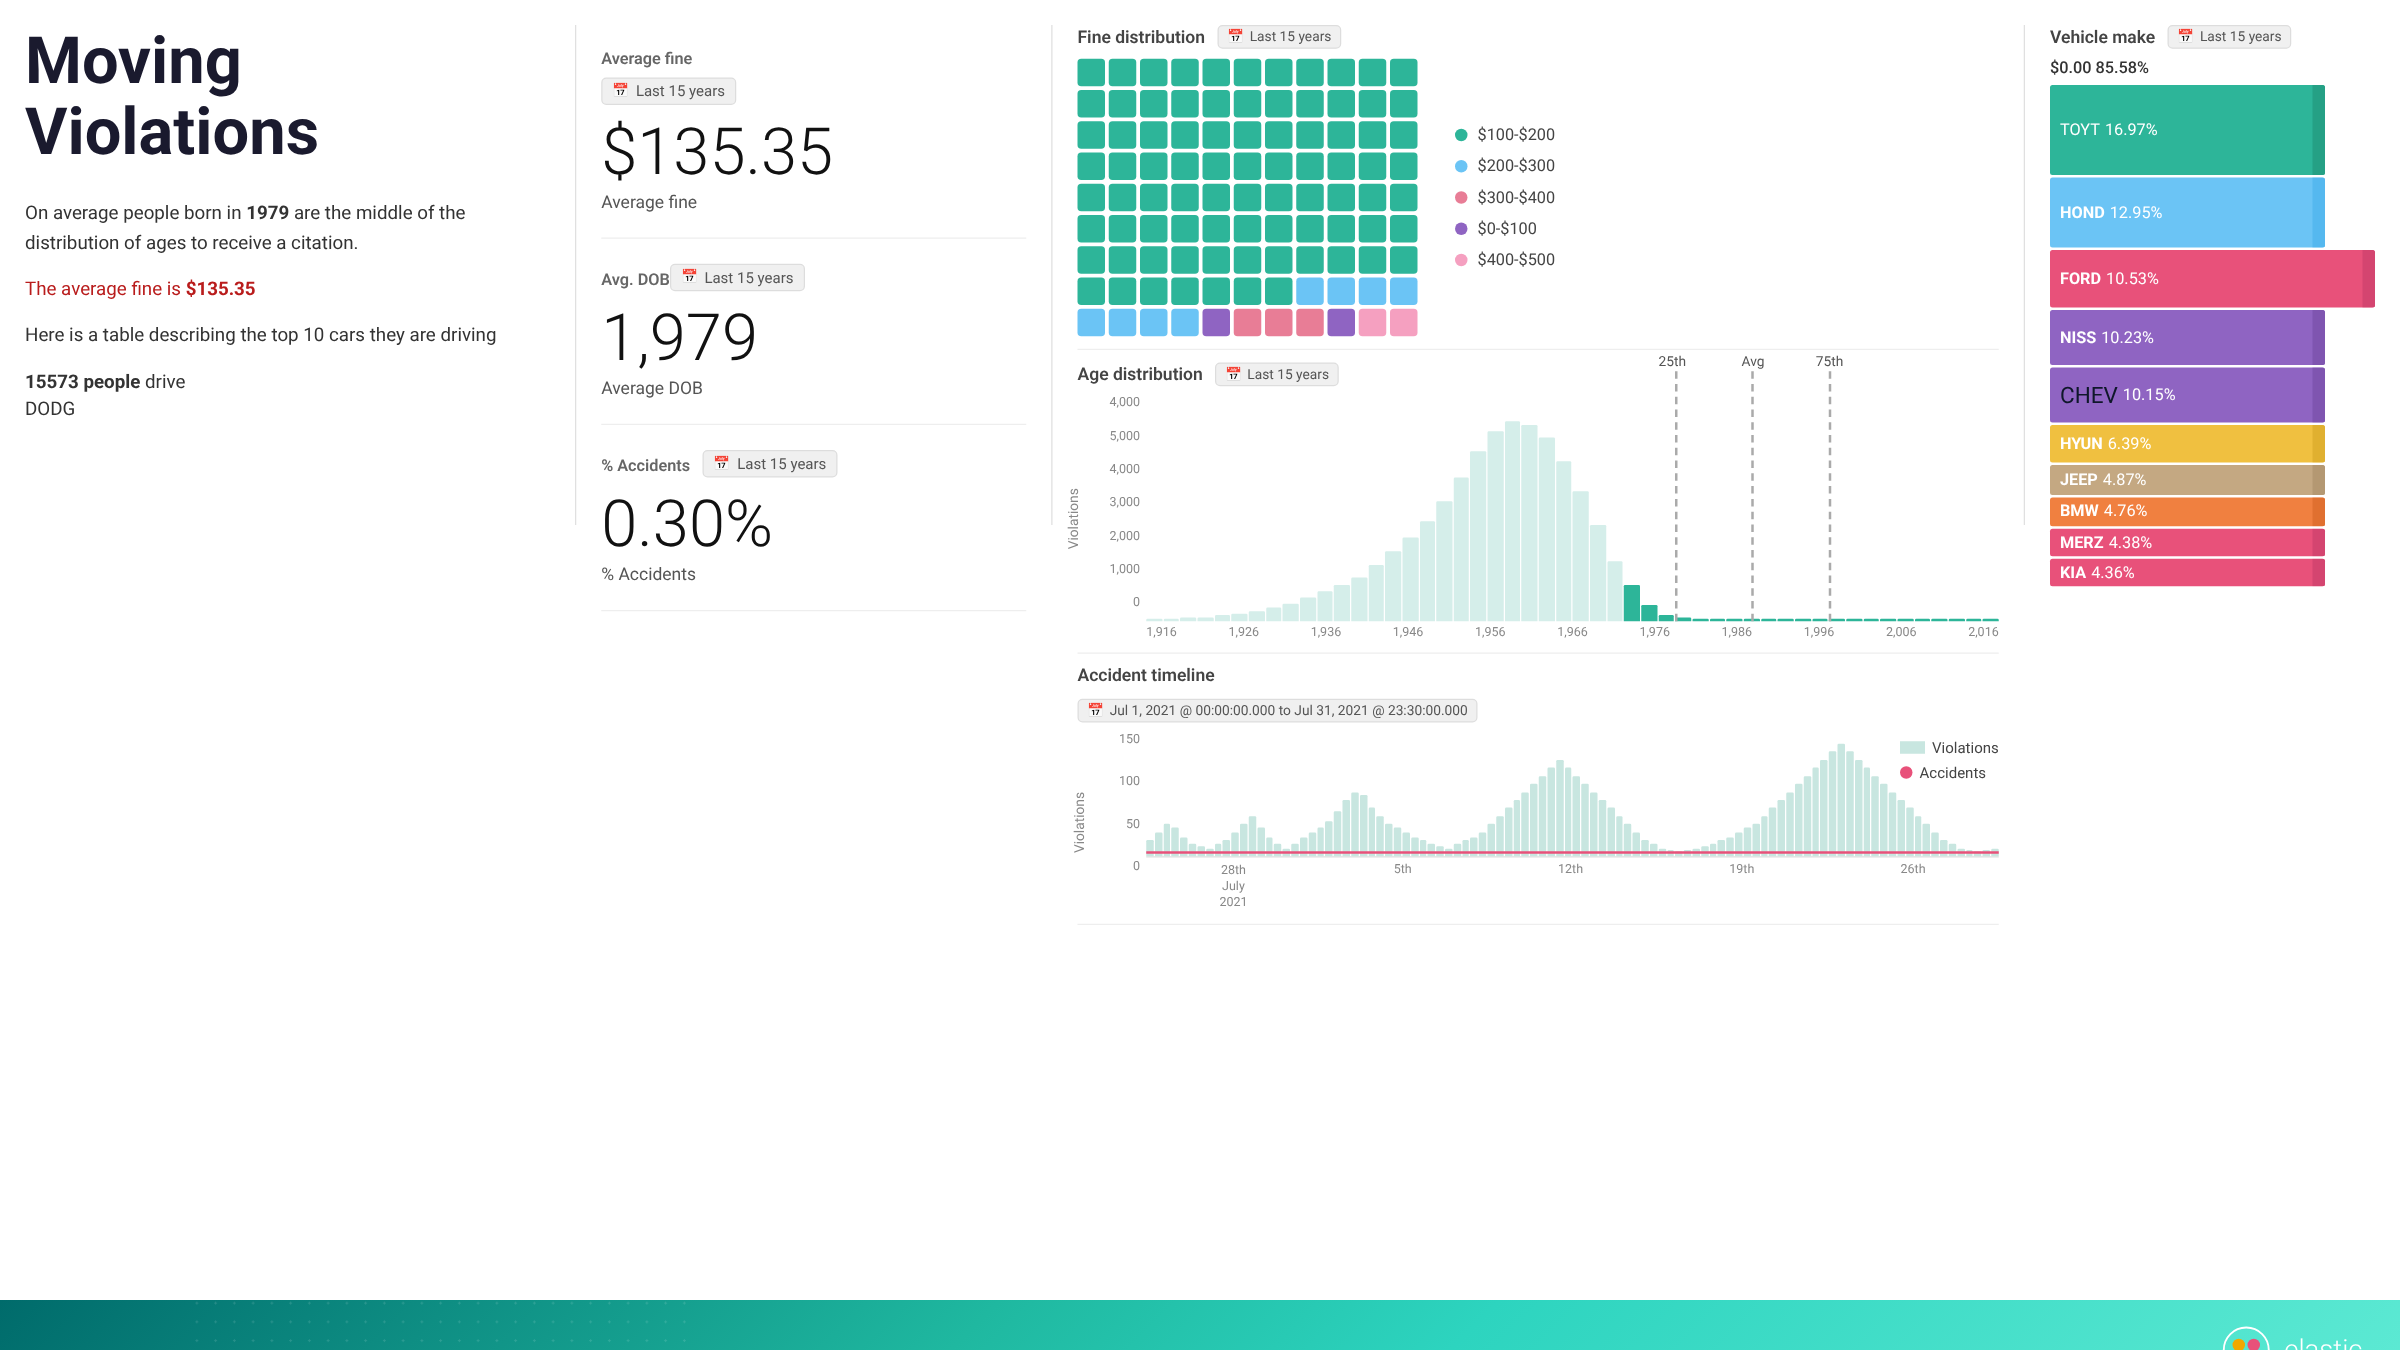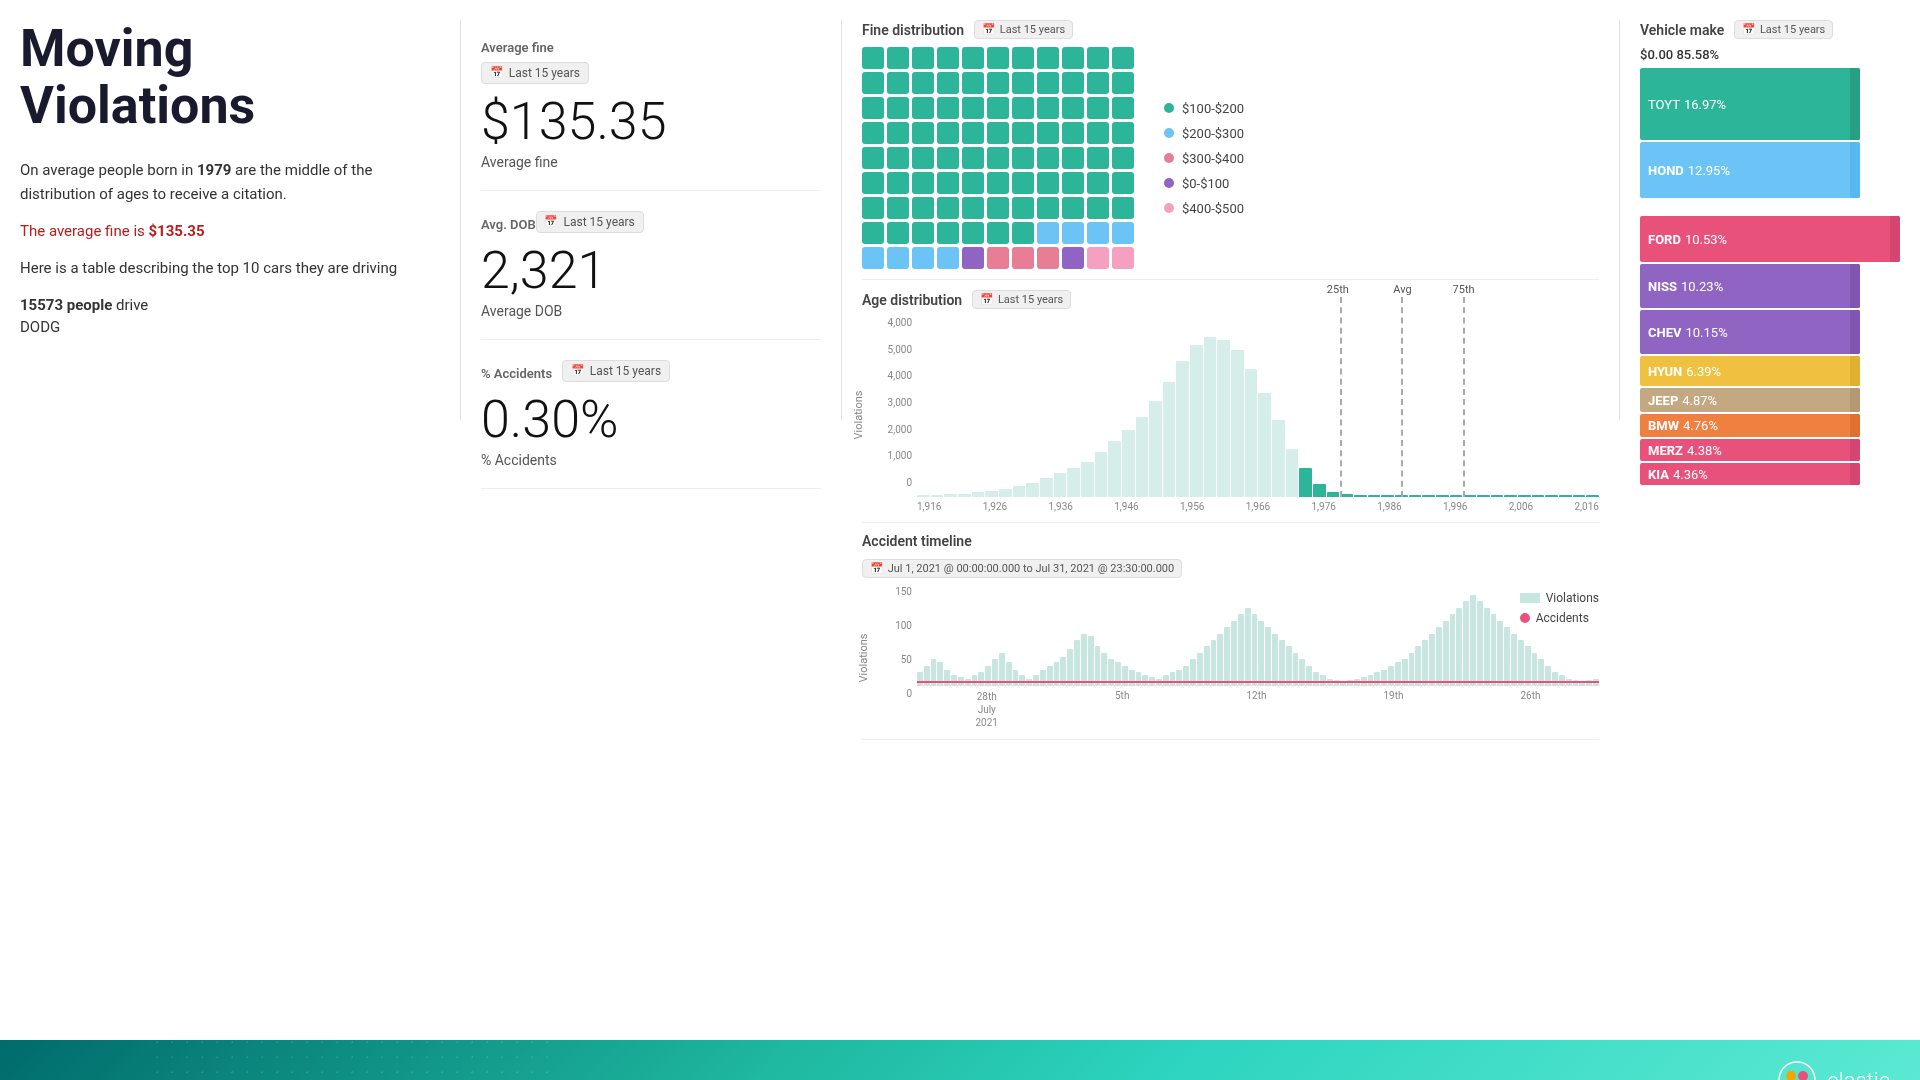--- a/index.html
+++ b/index.html
@@ -288,21 +288,21 @@
     </div>
 
     <div class="metric-section">
       <div style="display:flex;align-items:center;">
         <div class="metric-label">Avg. DOB</div>
         <div class="filter-badge">
           <span class="cal-icon">📅</span>
           <span>Last 15 years</span>
         </div>
       </div>
-      <div class="metric-value">2,321</div>
+      <div class="metric-value">1,979</div>
       <div class="metric-sublabel">Average DOB</div>
     </div>
 
     <div class="metric-section">
       <div style="display:flex;align-items:center;gap:10px;">
         <div class="metric-label">% Accidents</div>
         <div class="filter-badge">
           <span class="cal-icon">📅</span>
           <span>Last 15 years</span>
         </div>
@@ -711,21 +711,21 @@
       <span>$0.00 85.58%</span>
     </div>
     <div class="treemap-container" id="treemap-container">
         <div style="display: flex; margin-bottom: 2px; align-items: center;">
           <div style="background: rgb(45, 181, 153); height: 72px; width: 220px; position: relative; display: flex; align-items: center; padding-left: 8px; border-radius: 2px; overflow: hidden;">
             <span style="font-size: 13px; font-weight: 400; color: rgb(255, 255, 255);">TOYT</span>
             <span style="font-size: 13px; color: rgb(255, 255, 255); margin-left: 4px;">16.97%</span>
             <div style="position: absolute; right: 0px; top: 0px; bottom: 0px; width: 10px; background: rgb(37, 160, 133);"></div>
           </div>
         </div>
-        <div style="display: flex; margin-bottom: 18px; align-items: flex-end;">
+        <div style="display: flex; margin-bottom: 2px; align-items: flex-end;">
           <div style="background: rgb(107, 196, 245); height: 56px; width: 220px; position: relative; display: flex; align-items: center; padding-left: 8px; border-radius: 2px; overflow: hidden;">
             <span style="font-size: 13px; font-weight: 700; color: rgb(255, 255, 255);">HOND</span>
             <span style="font-size: 13px; color: rgb(255, 255, 255); margin-left: 4px;">12.95%</span>
             <div style="position: absolute; right: 0px; top: 0px; bottom: 0px; width: 10px; background: rgb(85, 184, 239);"></div>
           </div>
         </div>
         <div style="display: flex; margin-bottom: 2px; align-items: center;">
           <div style="background: rgb(232, 81, 122); height: 46px; width: 265px; position: relative; display: flex; align-items: center; padding-left: 8px; border-radius: 2px; overflow: hidden;">
             <span style="font-size: 13px; font-weight: 700; color: rgb(255, 255, 255);">FORD</span>
             <span style="font-size: 13px; color: rgb(255, 255, 255); margin-left: 4px;">10.53%</span>
@@ -734,21 +734,21 @@
         </div>
         <div style="display: flex; margin-bottom: 2px; align-items: center;">
           <div style="background: rgb(143, 100, 194); height: 44px; width: 220px; position: relative; display: flex; align-items: center; padding-left: 8px; border-radius: 2px; overflow: hidden;">
             <span style="font-size: 13px; font-weight: 700; color: rgb(255, 255, 255);">NISS</span>
             <span style="font-size: 13px; color: rgb(255, 255, 255); margin-left: 4px;">10.23%</span>
             <div style="position: absolute; right: 0px; top: 0px; bottom: 0px; width: 10px; background: rgb(127, 85, 176);"></div>
           </div>
         </div>
         <div style="display: flex; margin-bottom: 2px; align-items: center;">
           <div style="background: rgb(143, 100, 194); height: 44px; width: 220px; position: relative; display: flex; align-items: center; padding-left: 8px; border-radius: 2px; overflow: hidden;">
-            <span style="font-size: 13px; font-weight: 700; color: #ffffff;">CHEV</span>
+            <span style="font-size: 18px; font-weight: 400; color: #0f172a;">CHEV</span>
             <span style="font-size: 13px; color: rgb(255, 255, 255); margin-left: 4px;">10.15%</span>
             <div style="position: absolute; right: 0px; top: 0px; bottom: 0px; width: 10px; background: rgb(127, 85, 176);"></div>
           </div>
         </div>
         <div style="display: flex; margin-bottom: 2px; align-items: center;">
           <div style="background: rgb(240, 192, 64); height: 30px; width: 220px; position: relative; display: flex; align-items: center; padding-left: 8px; border-radius: 2px; overflow: hidden;">
             <span style="font-size: 13px; font-weight: 700; color: rgb(255, 255, 255);">HYUN</span>
             <span style="font-size: 13px; color: rgb(255, 255, 255); margin-left: 4px;">6.39%</span>
             <div style="position: absolute; right: 0px; top: 0px; bottom: 0px; width: 10px; background: rgb(224, 176, 48);"></div>
           </div>

